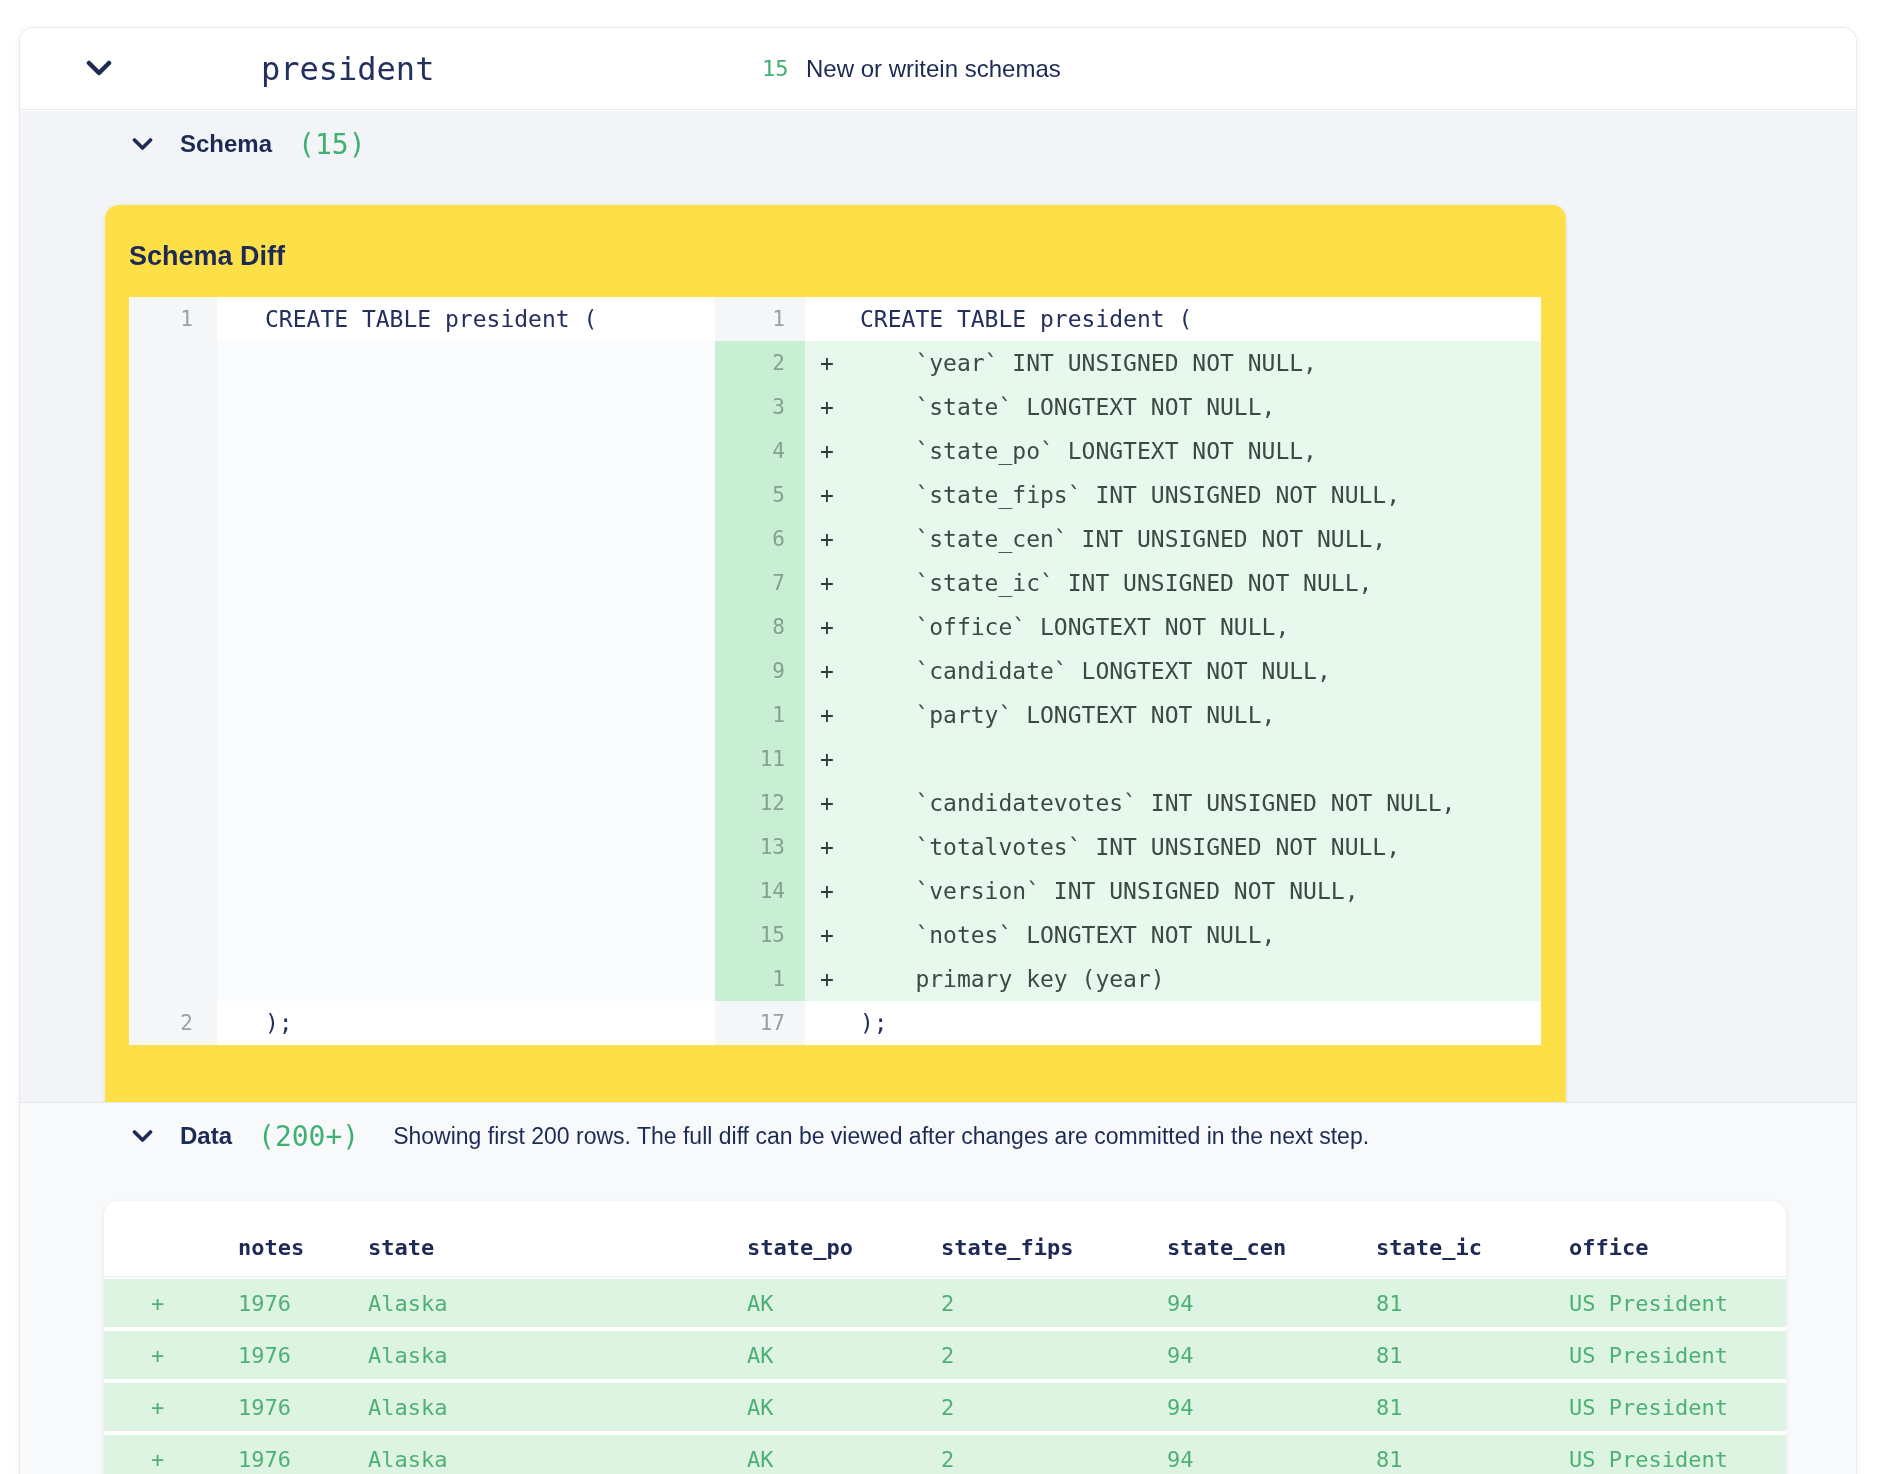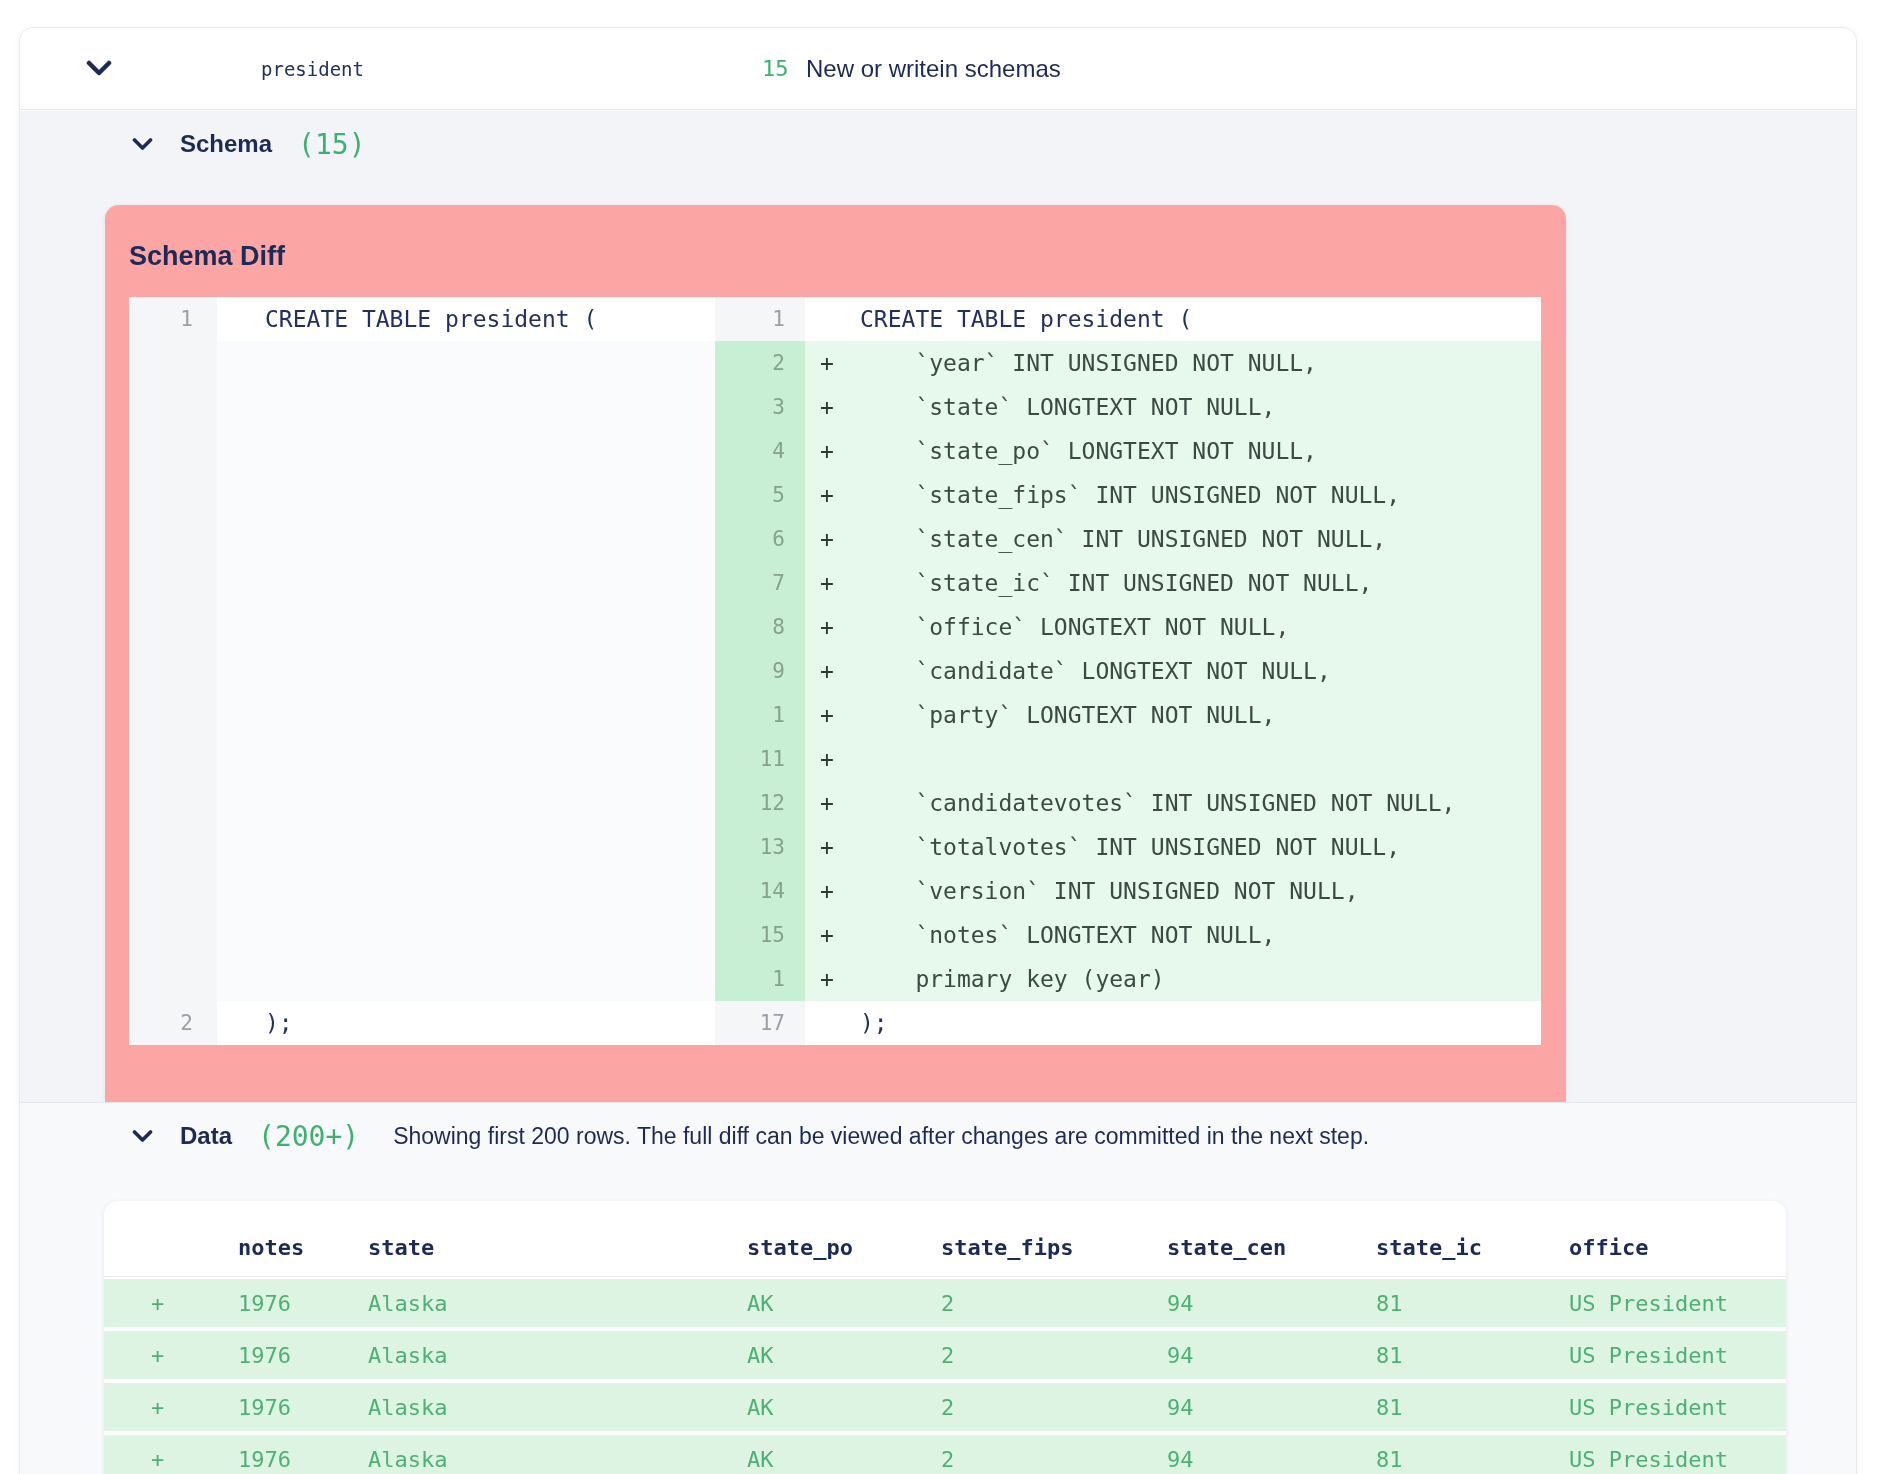--- a/index.html
+++ b/index.html
@@ -24,38 +24,38 @@
   html,body{width:1888px;height:1474px;overflow:hidden;background:#ffffff;
     font-family:"Liberation Sans", sans-serif;}
   .mono{font-family:"DejaVu Sans Mono", monospace;}
 
   .outer-card{position:absolute;left:19px;top:27px;width:1838px;height:1620px;
     background:#fff;border:1px solid var(--hairline);border-radius:14px;
     box-shadow:0 2px 8px rgba(25,35,70,.05);}
   .card-header{position:absolute;left:0;top:0;right:0;height:82px;background:#fff;
     border-bottom:1px solid var(--hairline);border-radius:14px 14px 0 0;}
   .card-header .chev{position:absolute;left:66px;top:31px;cursor:pointer;}
-  .table-name{position:absolute;left:241px;top:0;line-height:82px;font-size:19px;
+  .table-name{position:absolute;left:241px;top:0;line-height:82px;font-size:32px;
     font-weight:500;color:var(--code-navy);}
   .changed-count{position:absolute;left:742px;top:0;line-height:82px;font-size:22px;
     color:var(--accent);}
   .changed-label{position:absolute;left:786px;top:0;line-height:82px;font-size:24px;
     color:var(--navy);}
 
   .card-body{position:absolute;left:0;top:83px;right:0;bottom:0;
     background:var(--body-gray);border-radius:0 0 14px 14px;overflow:hidden;}
 
   .section-head{position:absolute;height:40px;display:flex;align-items:center;}
   .schema-head{left:112px;top:13px;}
   .sec-label{font-size:24px;font-weight:bold;color:var(--navy);margin-left:27px;}
   .sec-count{font-size:28px;color:var(--accent);margin-left:26px;}
   .sec-desc{font-size:23px;color:var(--navy);margin-left:34px;}
 
   .diff-card{position:absolute;left:85px;top:94px;width:1461px;height:1075px;
-    background:#fca5a5;border-radius:14px;box-shadow:0 1px 5px rgba(25,35,70,.08);}
+    background:#fde047;border-radius:14px;box-shadow:0 1px 5px rgba(25,35,70,.08);}
   .diff-title{position:absolute;left:24px;top:36px;font-size:27px;font-weight:bold;
     color:var(--navy);}
   .diff{position:absolute;left:24px;top:92px;width:1412px;}
   .diff-row{display:flex;height:44px;}
   .lg,.rg{font-family:"DejaVu Sans Mono", monospace;font-size:21px;line-height:44px;
     text-align:right;color:var(--gutter-num);}
   .lg{width:88px;background:var(--gutter-gray);padding-right:24px;}
   .rg{width:90px;background:var(--gutter-gray);padding-right:20px;}
   .lc{width:498px;background:#fff;padding-left:8px;}
   .rc{flex:1;background:#fff;padding-left:15px;}

